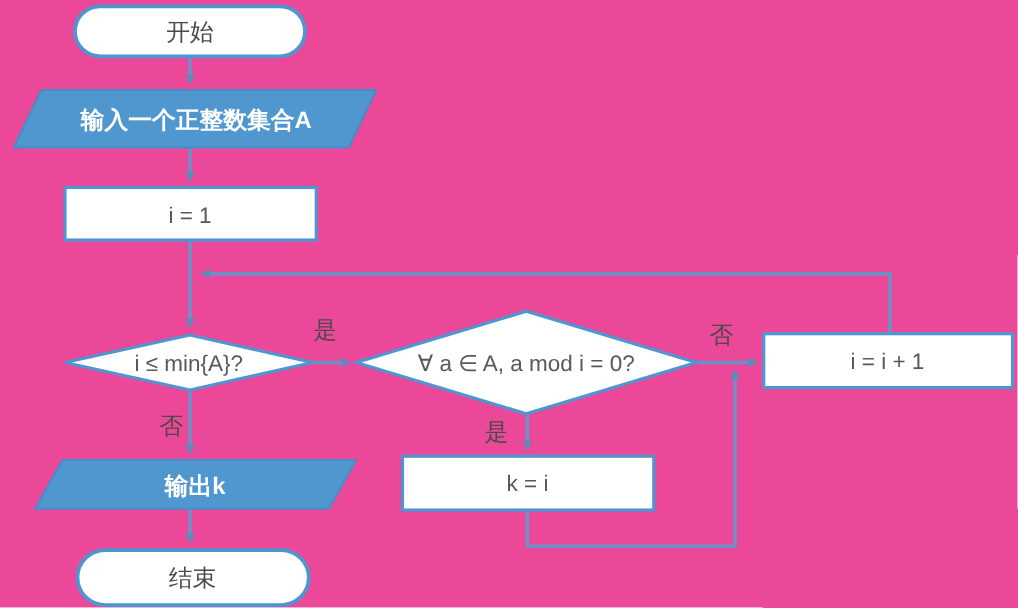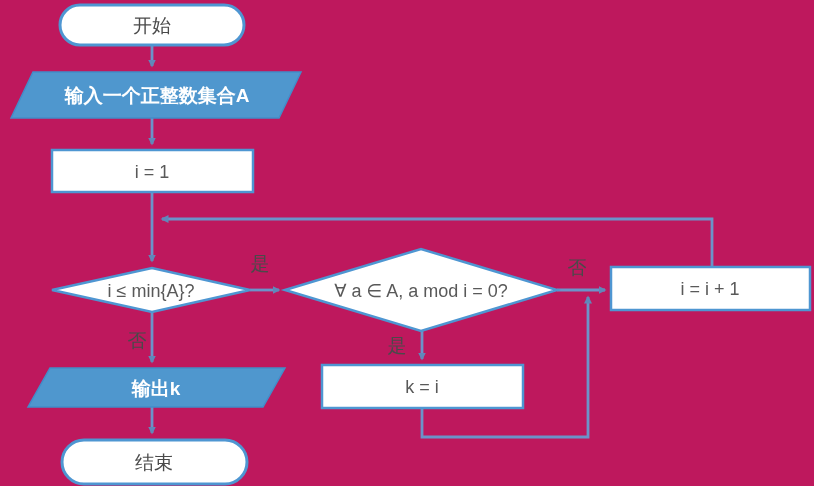--- a/index.html
+++ b/index.html
@@ -5,21 +5,21 @@
   html, body {
     margin: 0;
     padding: 0;
     background: #ffffff;
     font-family: "Liberation Sans", "DejaVu Sans", sans-serif;
   }
   .canvas {
     position: relative;
     width: 814px;
     height: 486px;
-    background: #be185d;
+    background: #ec4899;
     overflow: hidden;
   }
   svg { display: block; }
   text {
     font-family: "Liberation Sans", "DejaVu Sans", sans-serif;
     user-select: none;
   }
   .node-label      { font-size: 19px; fill: #4a4a4a; }
   .formula-label   { font-size: 18px; fill: #595959; }
   .filled-label    { font-size: 19px; fill: #ffffff; font-weight: bold; }

